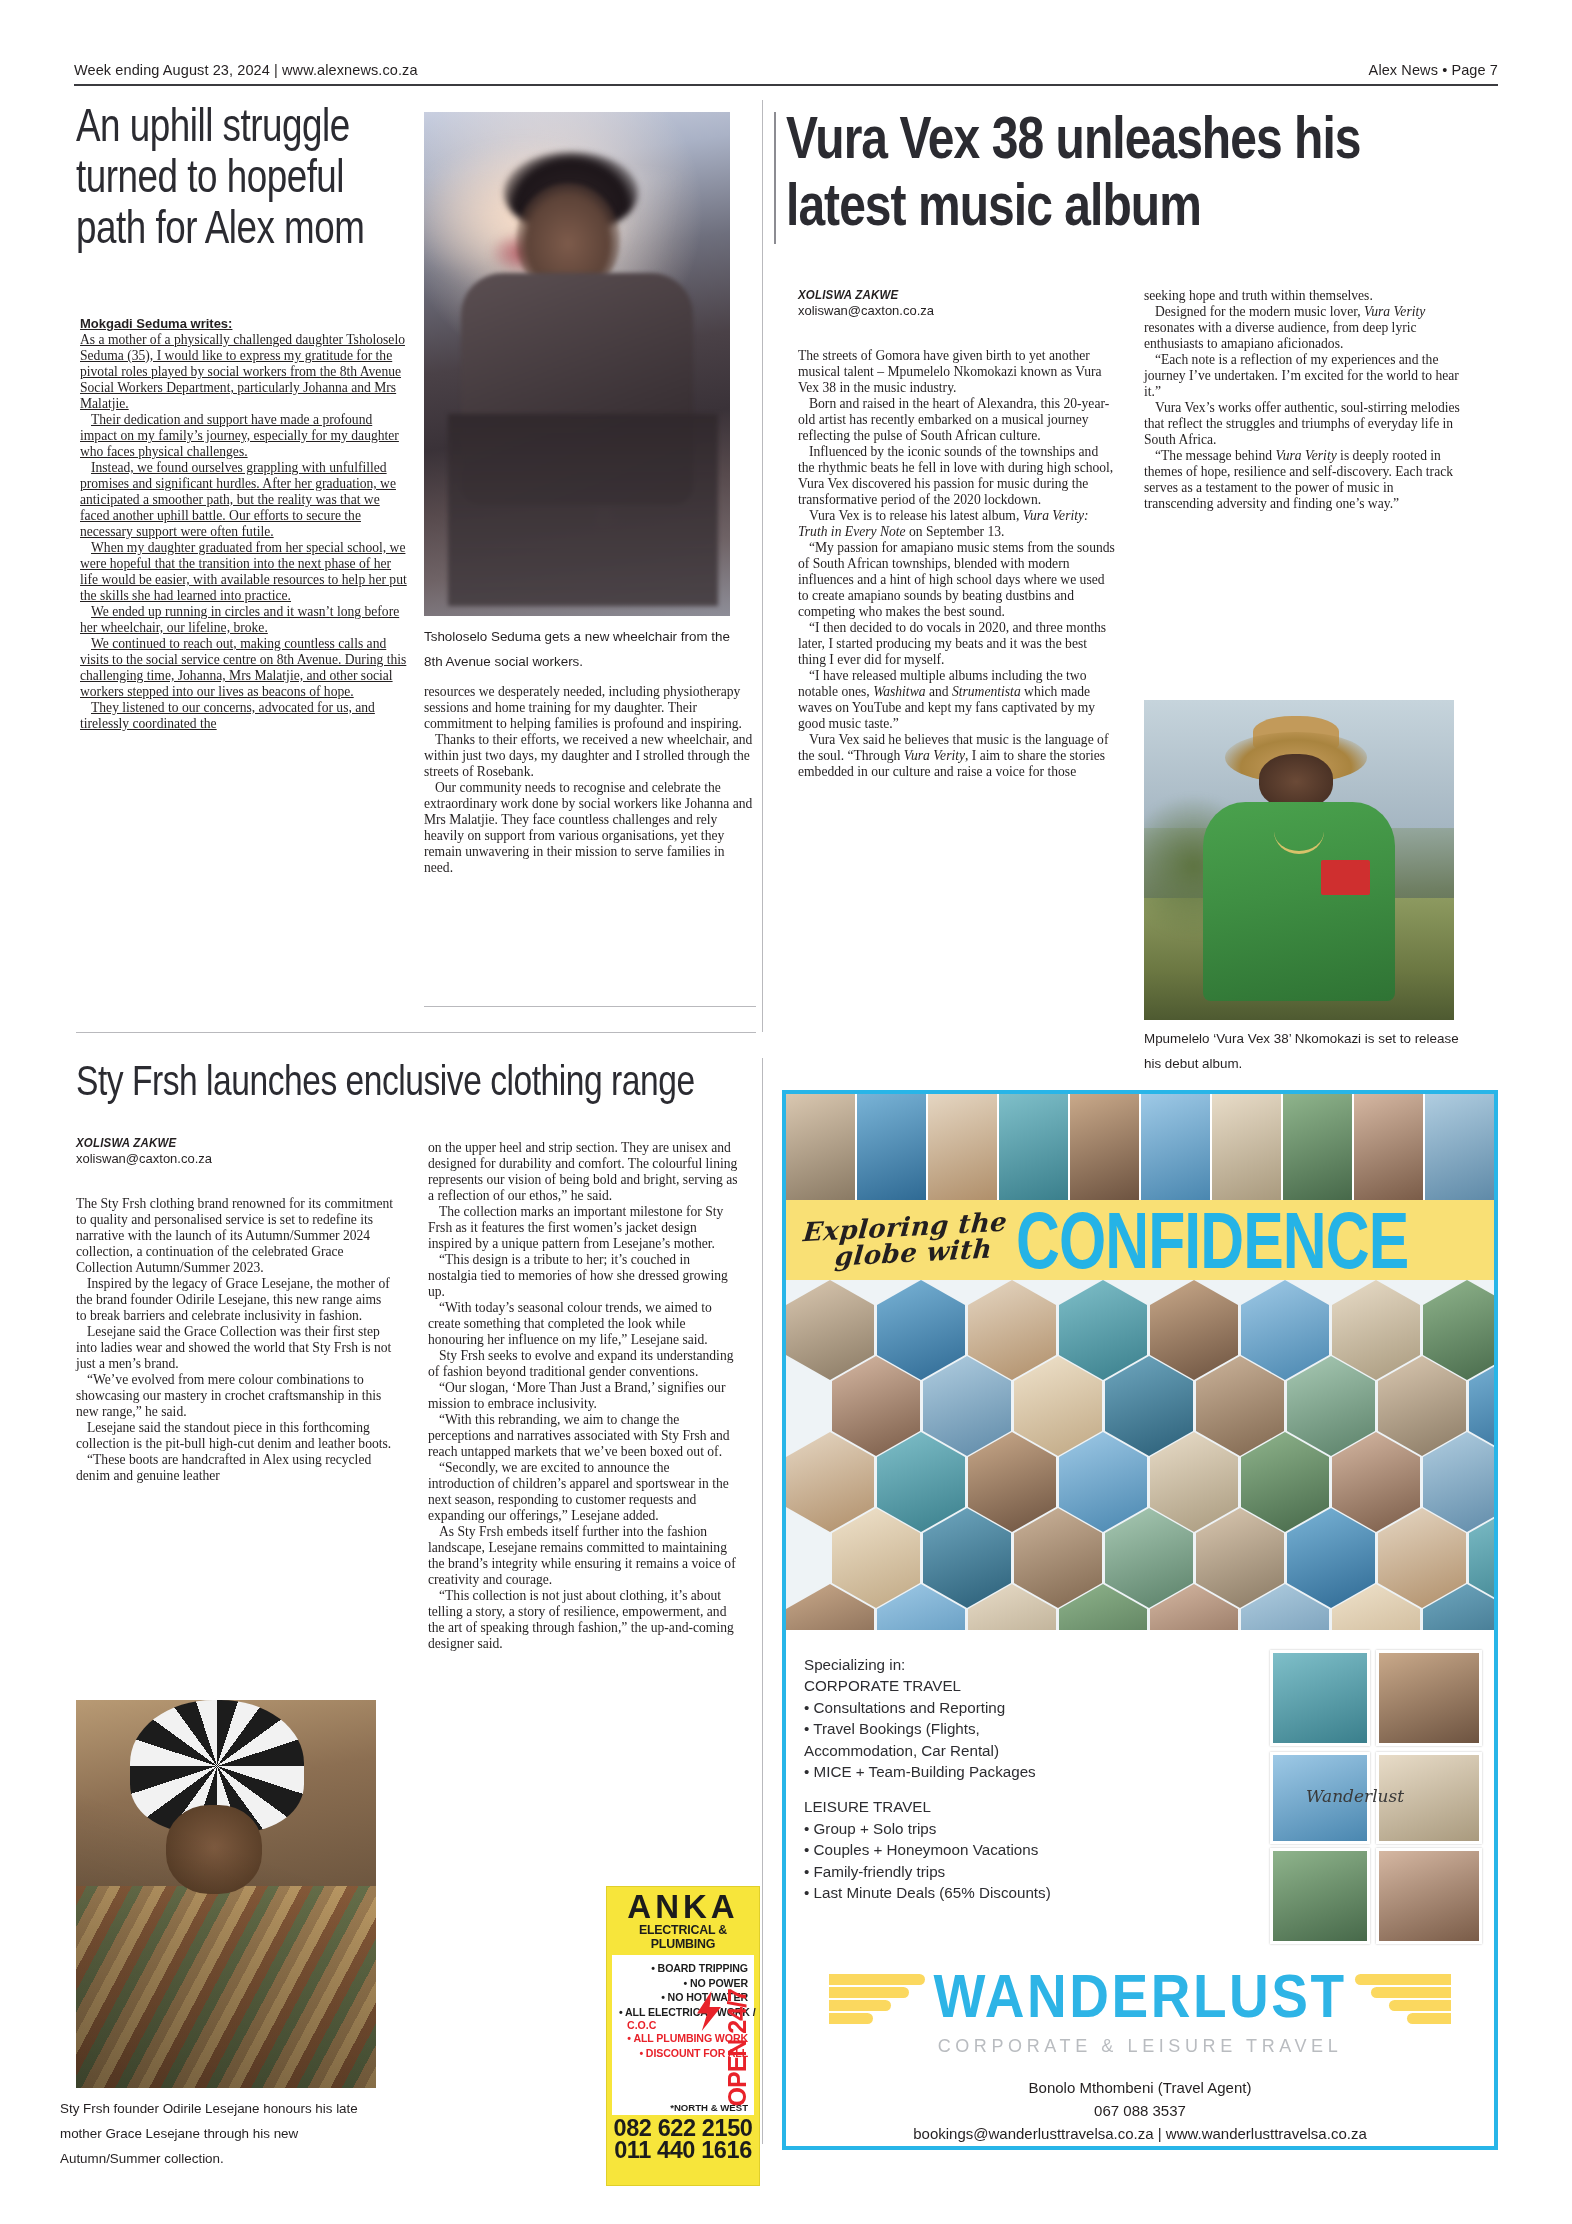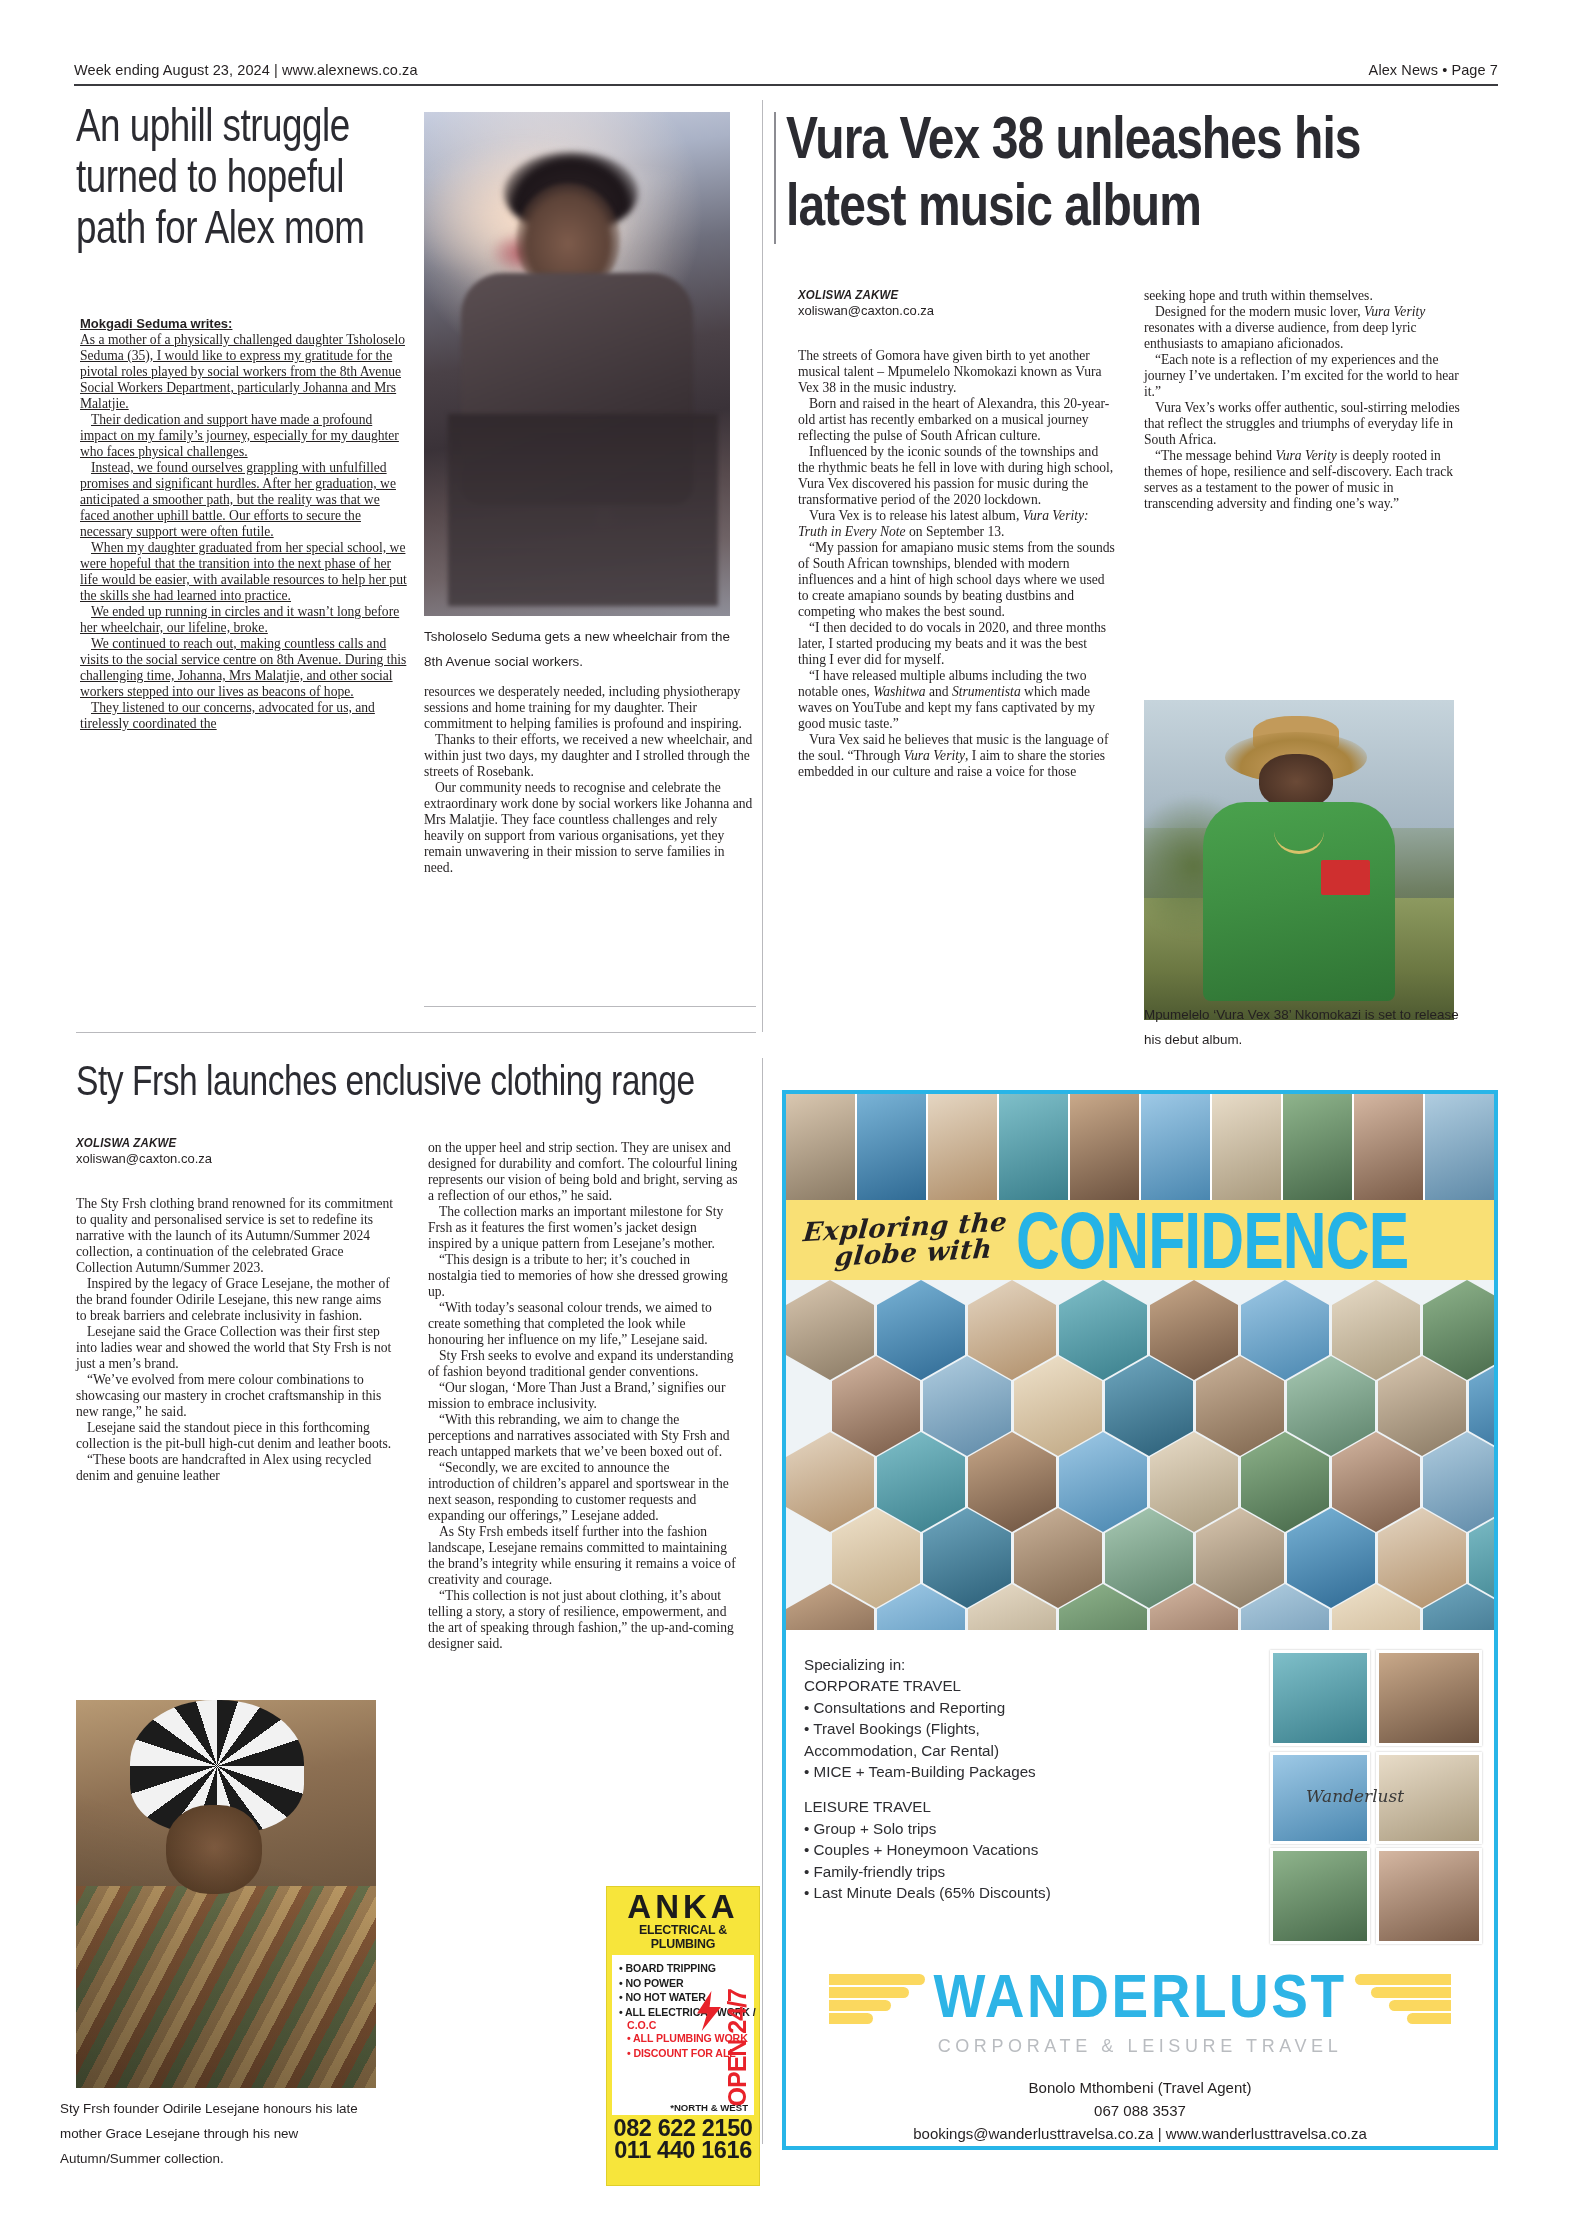--- a/index.html
+++ b/index.html
@@ -224,21 +224,21 @@
     text-align:center; font-size: 12.4px; font-weight:700; color:#1c1c1c;
     letter-spacing:-0.2px; margin-bottom: 4px;
   }
   #anka .anka-white{
     background:#fff; margin: 0 5px; padding: 6px 6px 3px 7px; position:relative;
     height: 160px;
   }
   #anka .anka-white ul{ list-style:none; }
   #anka .anka-white li{
     font-size: 10.6px; font-weight:700; color:#1c1c1c; line-height: 14.6px;
-    letter-spacing:-.1px; white-space: nowrap;
+    letter-spacing:-.1px; white-space: nowrap; text-align: right;
   }
   #anka .anka-white li.red{ color:#e8222a;margin-left:8px; }
   #anka .anka-white li:before{ content:"• "; }
   #anka .coc{ font-size:10.6px; font-weight:700; color:#e8222a; padding-left:8px;}
   #anka .nw{
     position:absolute; right:6px; bottom:2px; font-size:9.6px; font-weight:700; color:#1c1c1c;
   }
   #anka .open247{
     position:absolute; right:2px; top:34px;
     writing-mode: vertical-rl; transform: rotate(180deg);
@@ -411,21 +411,21 @@
     <div class="wall"></div>
       <div class="ground"></div>
       <div class="bush"></div>
     <div class="hatcrown"></div>
       <div class="hat"></div>
       <div class="face2"></div>
     <div class="shirt"></div>
       <div class="chain"></div>
       <div class="logo"></div>
   </div>
-  <div class="caption" style="left:1144px; top:1002px; width:320px;">Mpumelelo ‘Vura Vex 38’ Nkomokazi is set to release his debut album.</div>
+  <div class="caption" style="left:1144px; top:1026px; width:320px;">Mpumelelo ‘Vura Vex 38’ Nkomokazi is set to release his debut album.</div>
 
   <div class="hl" id="hl-sty">Sty Frsh launches enclusive clothing range</div>
 
   <div style="position:absolute; left:76px; top:1136px;">
     <div class="byline-name">XOLISWA ZAKWE</div>
     <div class="byline-mail">xoliswan@caxton.co.za</div>
   </div>
 
   <div class="col" id="sty-col1" style="left:76px; top:1196px; width:318px;">
       <p class="lead"><span>The Sty Frsh clothing brand renowned for its commitment to quality and personalised service is set to redefine its narrative with the launch of its Autumn/Summer 2024 collection, a continuation of the celebrated Grace Collection Autumn/Summer 2023.</span></p>

